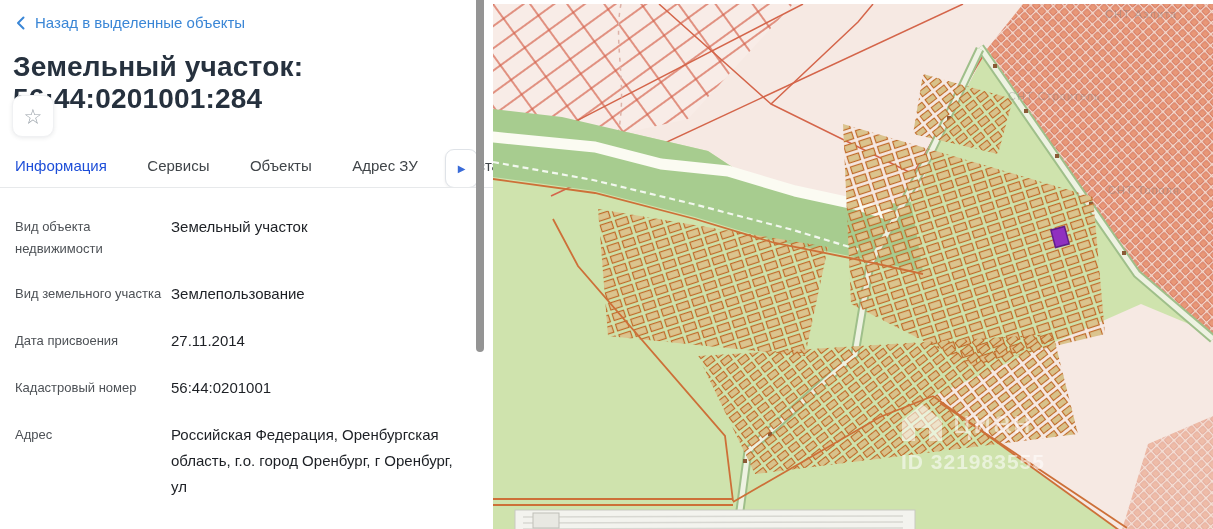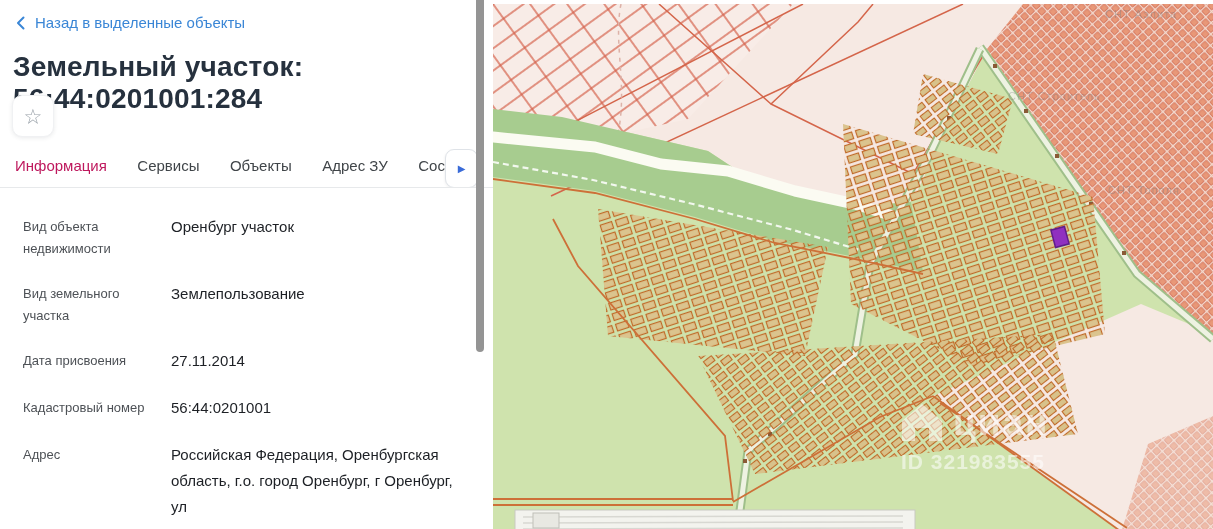--- a/index.html
+++ b/index.html
@@ -24,51 +24,51 @@
     position:absolute;left:12px;top:95px;width:40px;height:40px;background:#fff;
     border:1px solid #f0f1f3;border-radius:10px;box-shadow:0 1px 4px rgba(40,50,60,.10);
     display:flex;align-items:center;justify-content:center;cursor:pointer;
   }
   .star{font-size:21px;color:#98a0a8;line-height:1;}
   .tabbar{
     position:absolute;left:0;top:149px;width:493px;height:38px;
     border-bottom:1px solid #e7e9eb;white-space:nowrap;overflow:hidden;
   }
   .tab{
-    display:inline-block;margin-left:26px;padding:8px 0 11px 0;font-size:15px;color:#404549;
+    display:inline-block;margin-left:36px;padding:8px 0 11px 0;font-size:15px;color:#404549;
     cursor:pointer;vertical-align:top;
   }
   .tab:first-child{margin-left:15px;}
-  .tab.active{color:#be185d;border-bottom:3px solid #2e7e9e;padding-bottom:25px;}
+  .tab.active{color:#1d4ed8;border-bottom:3px solid #2e7e9e;padding-bottom:25px;}
   .tab-scroll-btn{
     position:absolute;right:15px;top:0px;width:31px;height:37px;background:#fff;
     border:1px solid #dfe3e8;border-radius:9px;box-shadow:0 1px 3px rgba(0,0,0,.08);
     display:flex;align-items:center;justify-content:center;cursor:pointer;z-index:3;
   }
   .play-icon{color:#3a6bd8;font-size:10px;line-height:1;}
   .info{
     position:absolute;left:15px;top:214px;width:445px;
     display:grid;grid-template-columns:152px 1fr;column-gap:4px;row-gap:21px;
   }
-  .f-label{font-size:13px;color:#4d5156;line-height:22px;padding-top:2px;margin-left:8px;}
+  .f-label{font-size:13px;color:#4d5156;line-height:22px;padding-top:2px;}
   .f-value{font-size:15px;color:#1d2025;line-height:26px;}
   .scrollbar-thumb{
     position:absolute;left:476px;top:0;width:8px;height:352px;background:#949494;
     border-radius:0 0 5px 5px;cursor:pointer;z-index:4;
   }
   
   .map{
     position:absolute;left:493px;top:4px;width:720px;height:529px;overflow:hidden;cursor:grab;
   }
   .map svg{display:block;}
   .watermark{
     position:absolute;left:408px;top:398px;color:rgba(255,255,255,.55);user-select:none;
   }
   .wm-row{display:flex;align-items:center;gap:10px;}
-  .wm-brand{font-size:37px;font-weight:700;letter-spacing:2px;line-height:1;}
+  .wm-brand{font-size:32px;font-weight:400;letter-spacing:2px;line-height:1;}
   .wm-id{font-size:21px;font-weight:700;letter-spacing:1px;margin-top:8px;}
 </style>
 </head>
 <body>
 
 <div class="panel">
 
   <div class="back-row">
     <span class="back-chevron">
       <svg width="9" height="14" viewBox="0 0 9 14">
@@ -91,21 +91,21 @@
     <span class="tab">Адрес ЗУ</span>
     <span class="tab">Состав</span>
     
     <span class="tab-scroll-btn">
       <span class="play-icon">▶</span>
     </span>
   </div>
 
   <div class="info">
     <div class="f-label">Вид объекта недвижимости</div>
-    <div class="f-value">Оренбург участок</div>
+    <div class="f-value">Земельный участок</div>
     <div class="f-label">Вид земельного участка</div>
     <div class="f-value">Землепользование</div>
     <div class="f-label">Дата присвоения</div>
     <div class="f-value">27.11.2014</div>
     <div class="f-label">Кадастровый номер</div>
     <div class="f-value">56:44:0201001</div>
     <div class="f-label">Адрес</div>
     <div class="f-value">Российская Федерация, Оренбургская область, г.о. город Оренбург, г Оренбург, ул</div>
   </div>
 

